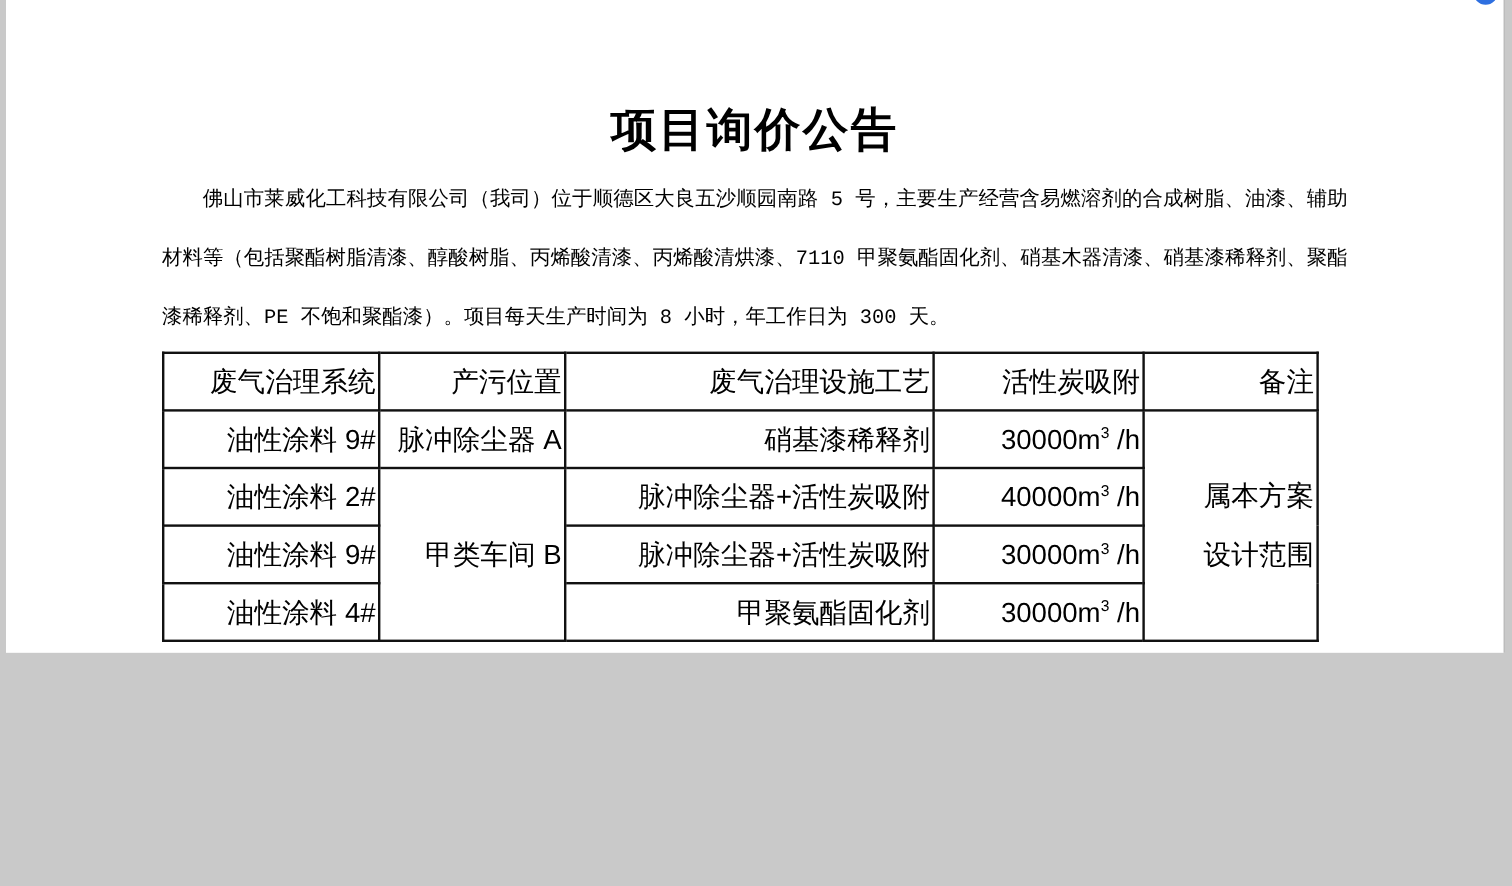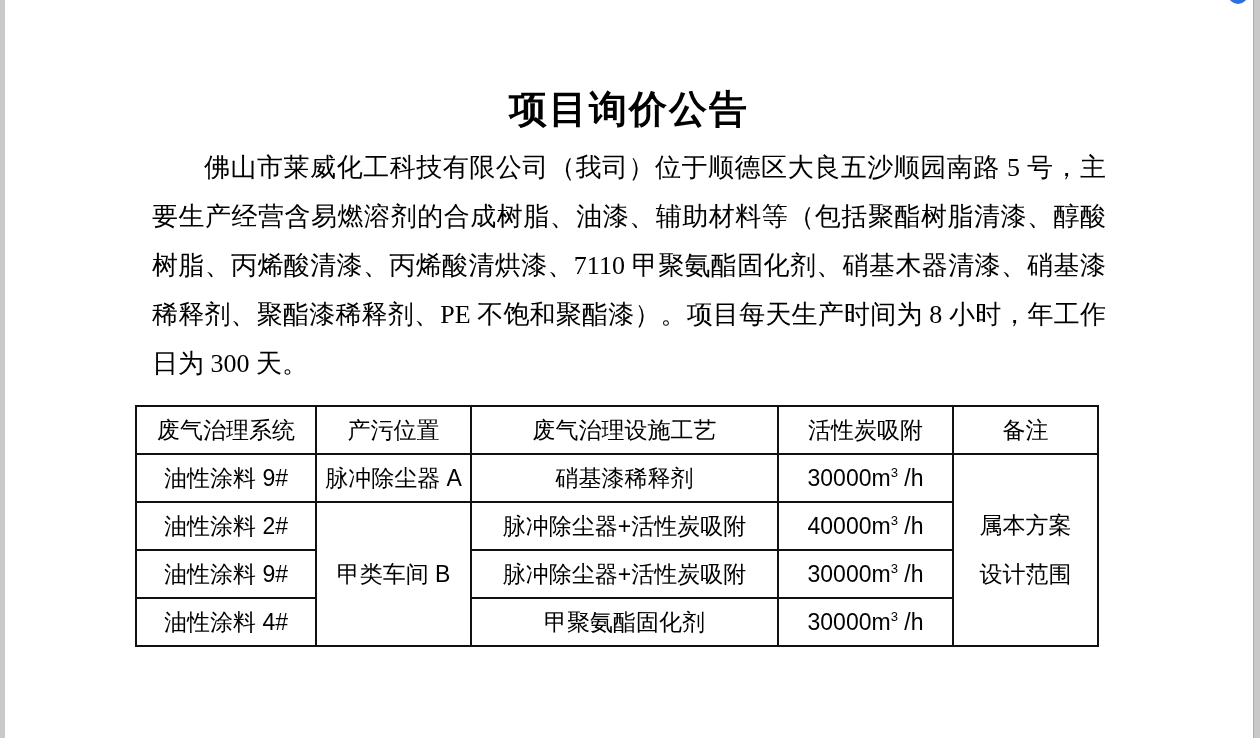--- a/index.html
+++ b/index.html
@@ -8,57 +8,57 @@
     width: 1260px; height: 738px;
     background: #c9c9c9;
     overflow: hidden;
     position: relative;
     font-family: "Liberation Sans", "Liberation Serif", sans-serif;
     color: #000;
   }
   .page {
     position: absolute;
     left: 5px; top: 0;
-    width: 1249px; height: 738px;
+    width: 1249px; height: 544px;
     background: #ffffff;
     border-right: 1px solid #aeaeae;
   }
   .doc {
     position: absolute;
     left: 130px; top: 0;
     width: 988px;
   }
   .doc-title {
     margin: 84px 0 0 0;
     font-size: 38px;
     line-height: 50px;
     font-weight: bold;
     text-align: center;
     font-family: "Liberation Serif", "DejaVu Serif", serif;
     letter-spacing: 2px;
   }
   .para {
-    margin: 17px;
-    font-size: 26px;
+    margin: 0;
+    font-size: 17px;
     line-height: 49px;
     text-align: justify;
     text-indent: 2em;
-    font-family: Liberation Serif, serif;
+    font-family: Liberation Mono, monospace;
   }
   .para.first { margin-top: 9px; }
   table.gas-table {
     border-collapse: collapse;
     margin-top: 3px;
     table-layout: fixed;
     width: 962px;
     font-size: 23px;
   }
   table.gas-table td, table.gas-table th {
     border: 2px solid #111;
-    text-align: center;
+    text-align: right;
     vertical-align: middle;
     height: 48px;
     padding: 0 2px;
     font-weight: normal;
     line-height: 1.25;
     overflow: hidden;
     white-space: nowrap;
   }
   table.gas-table sup {
     font-size: 13px;

